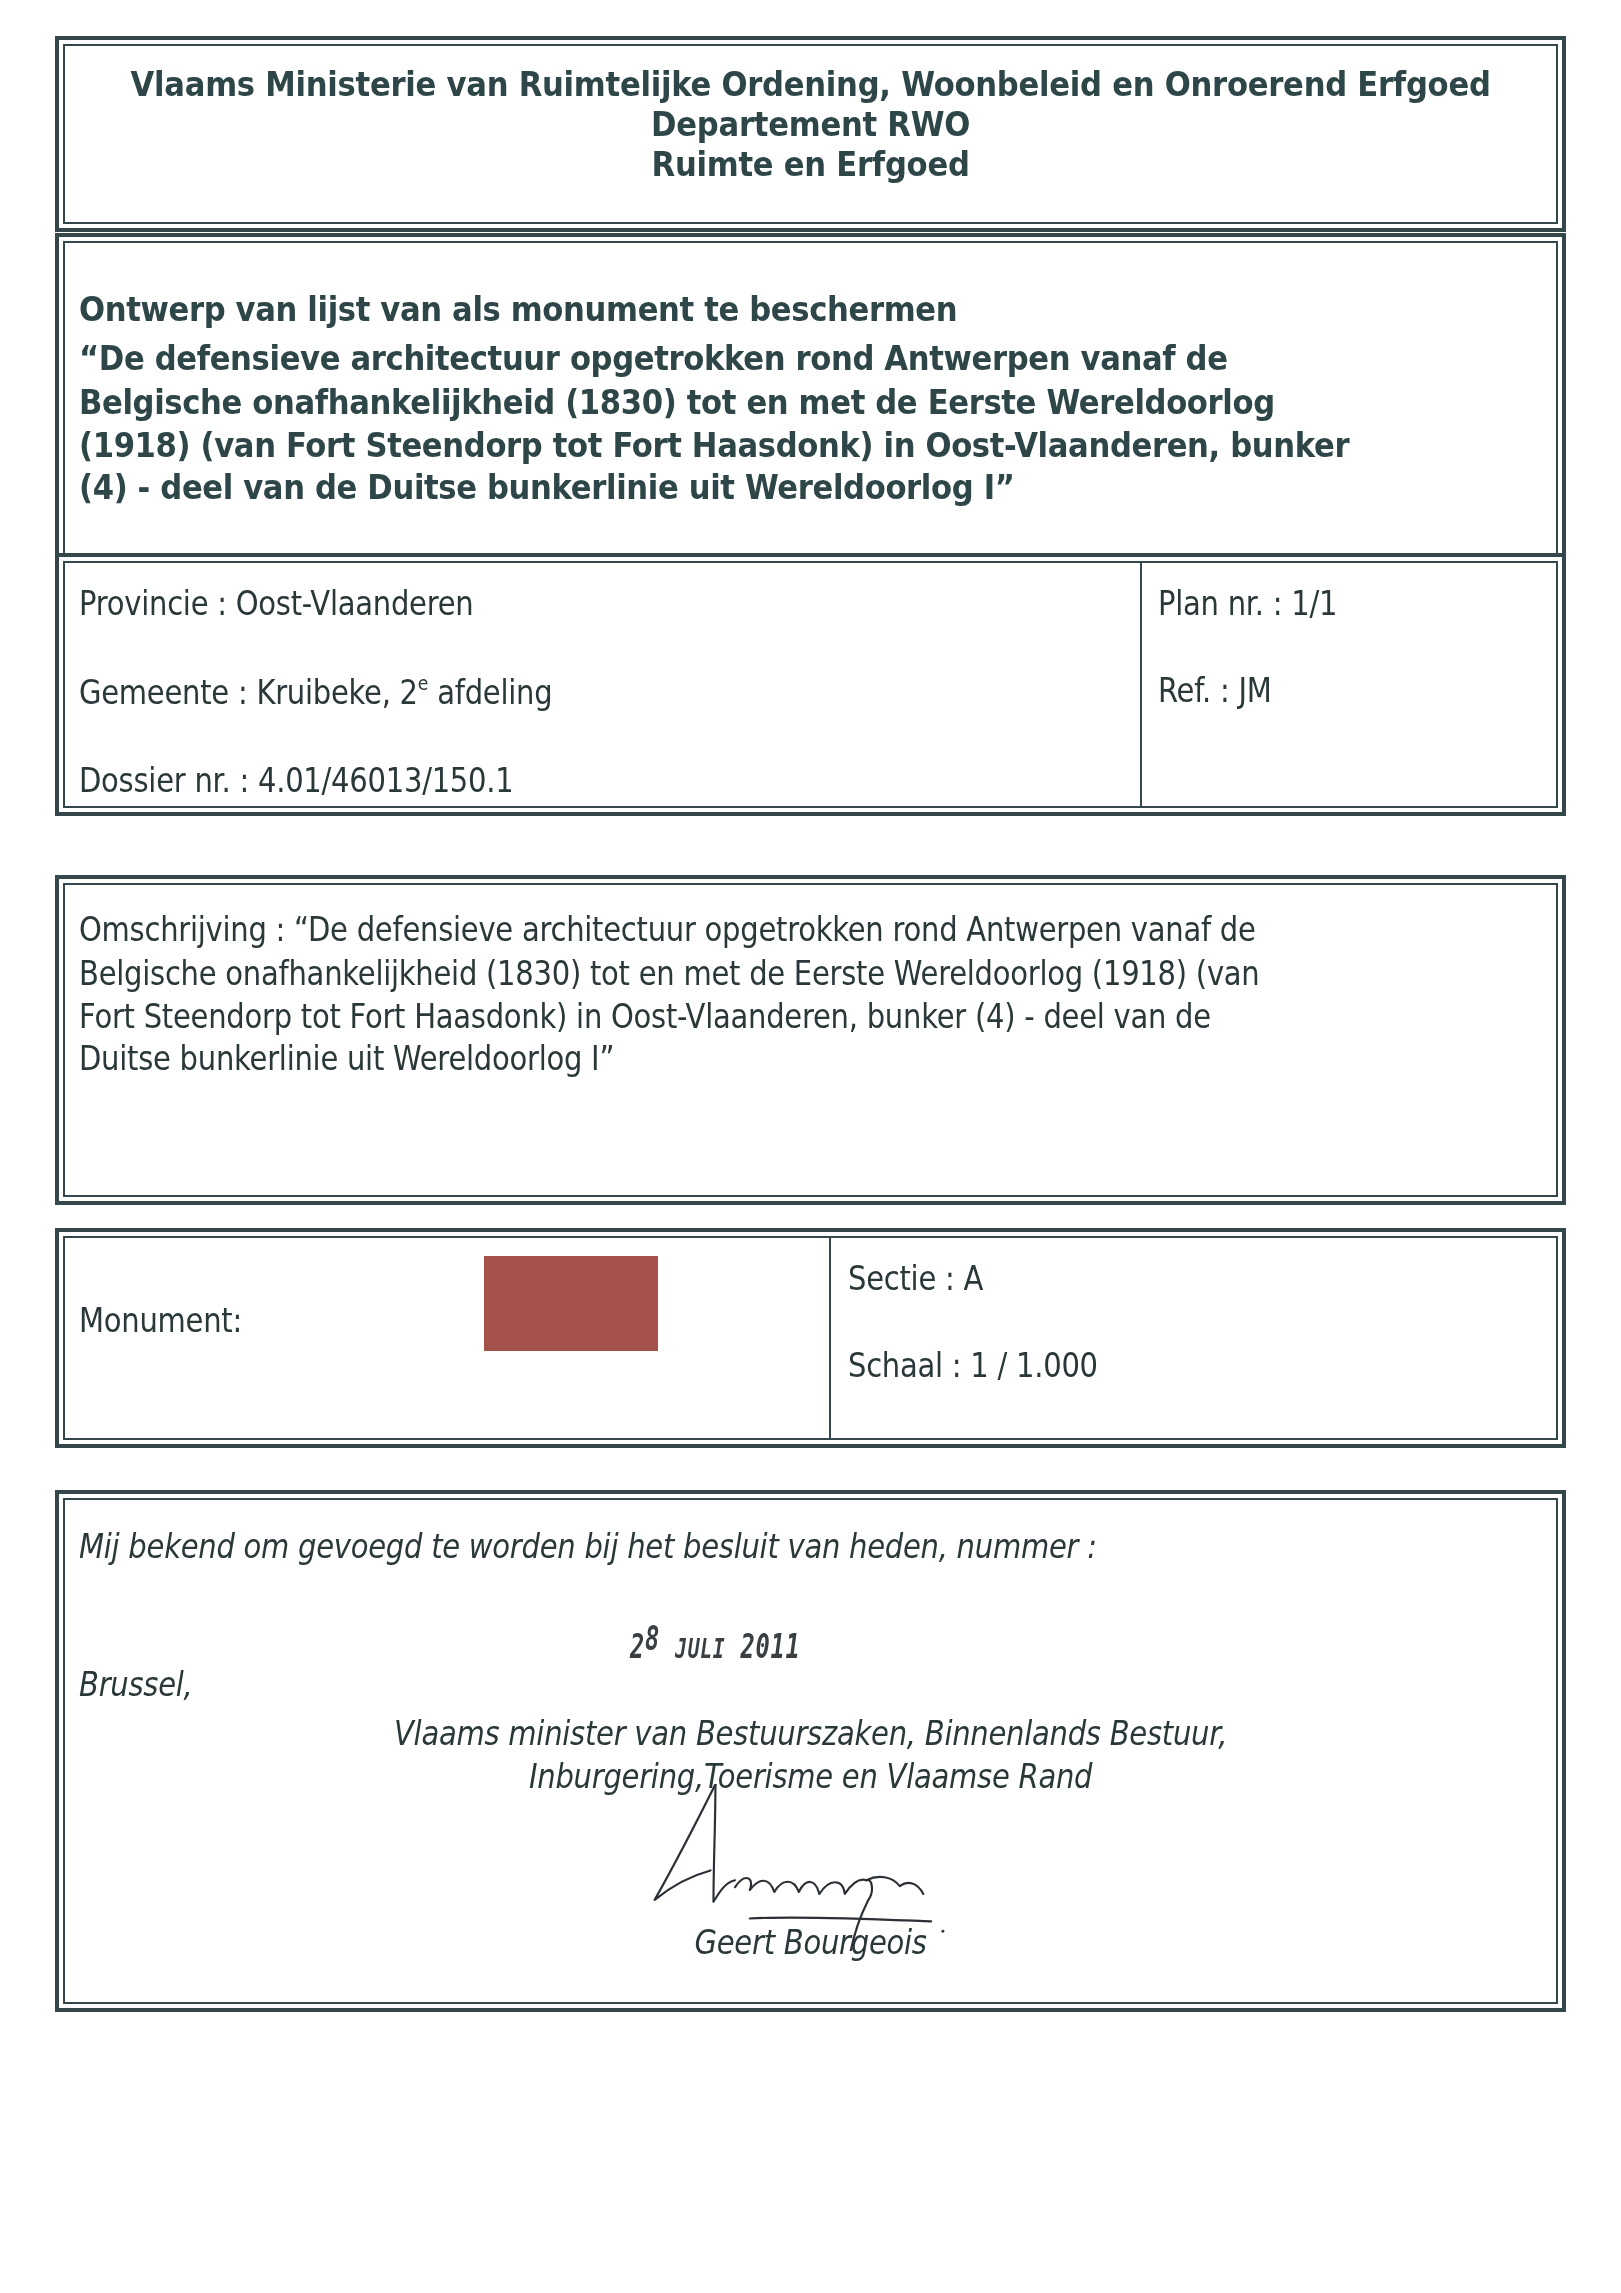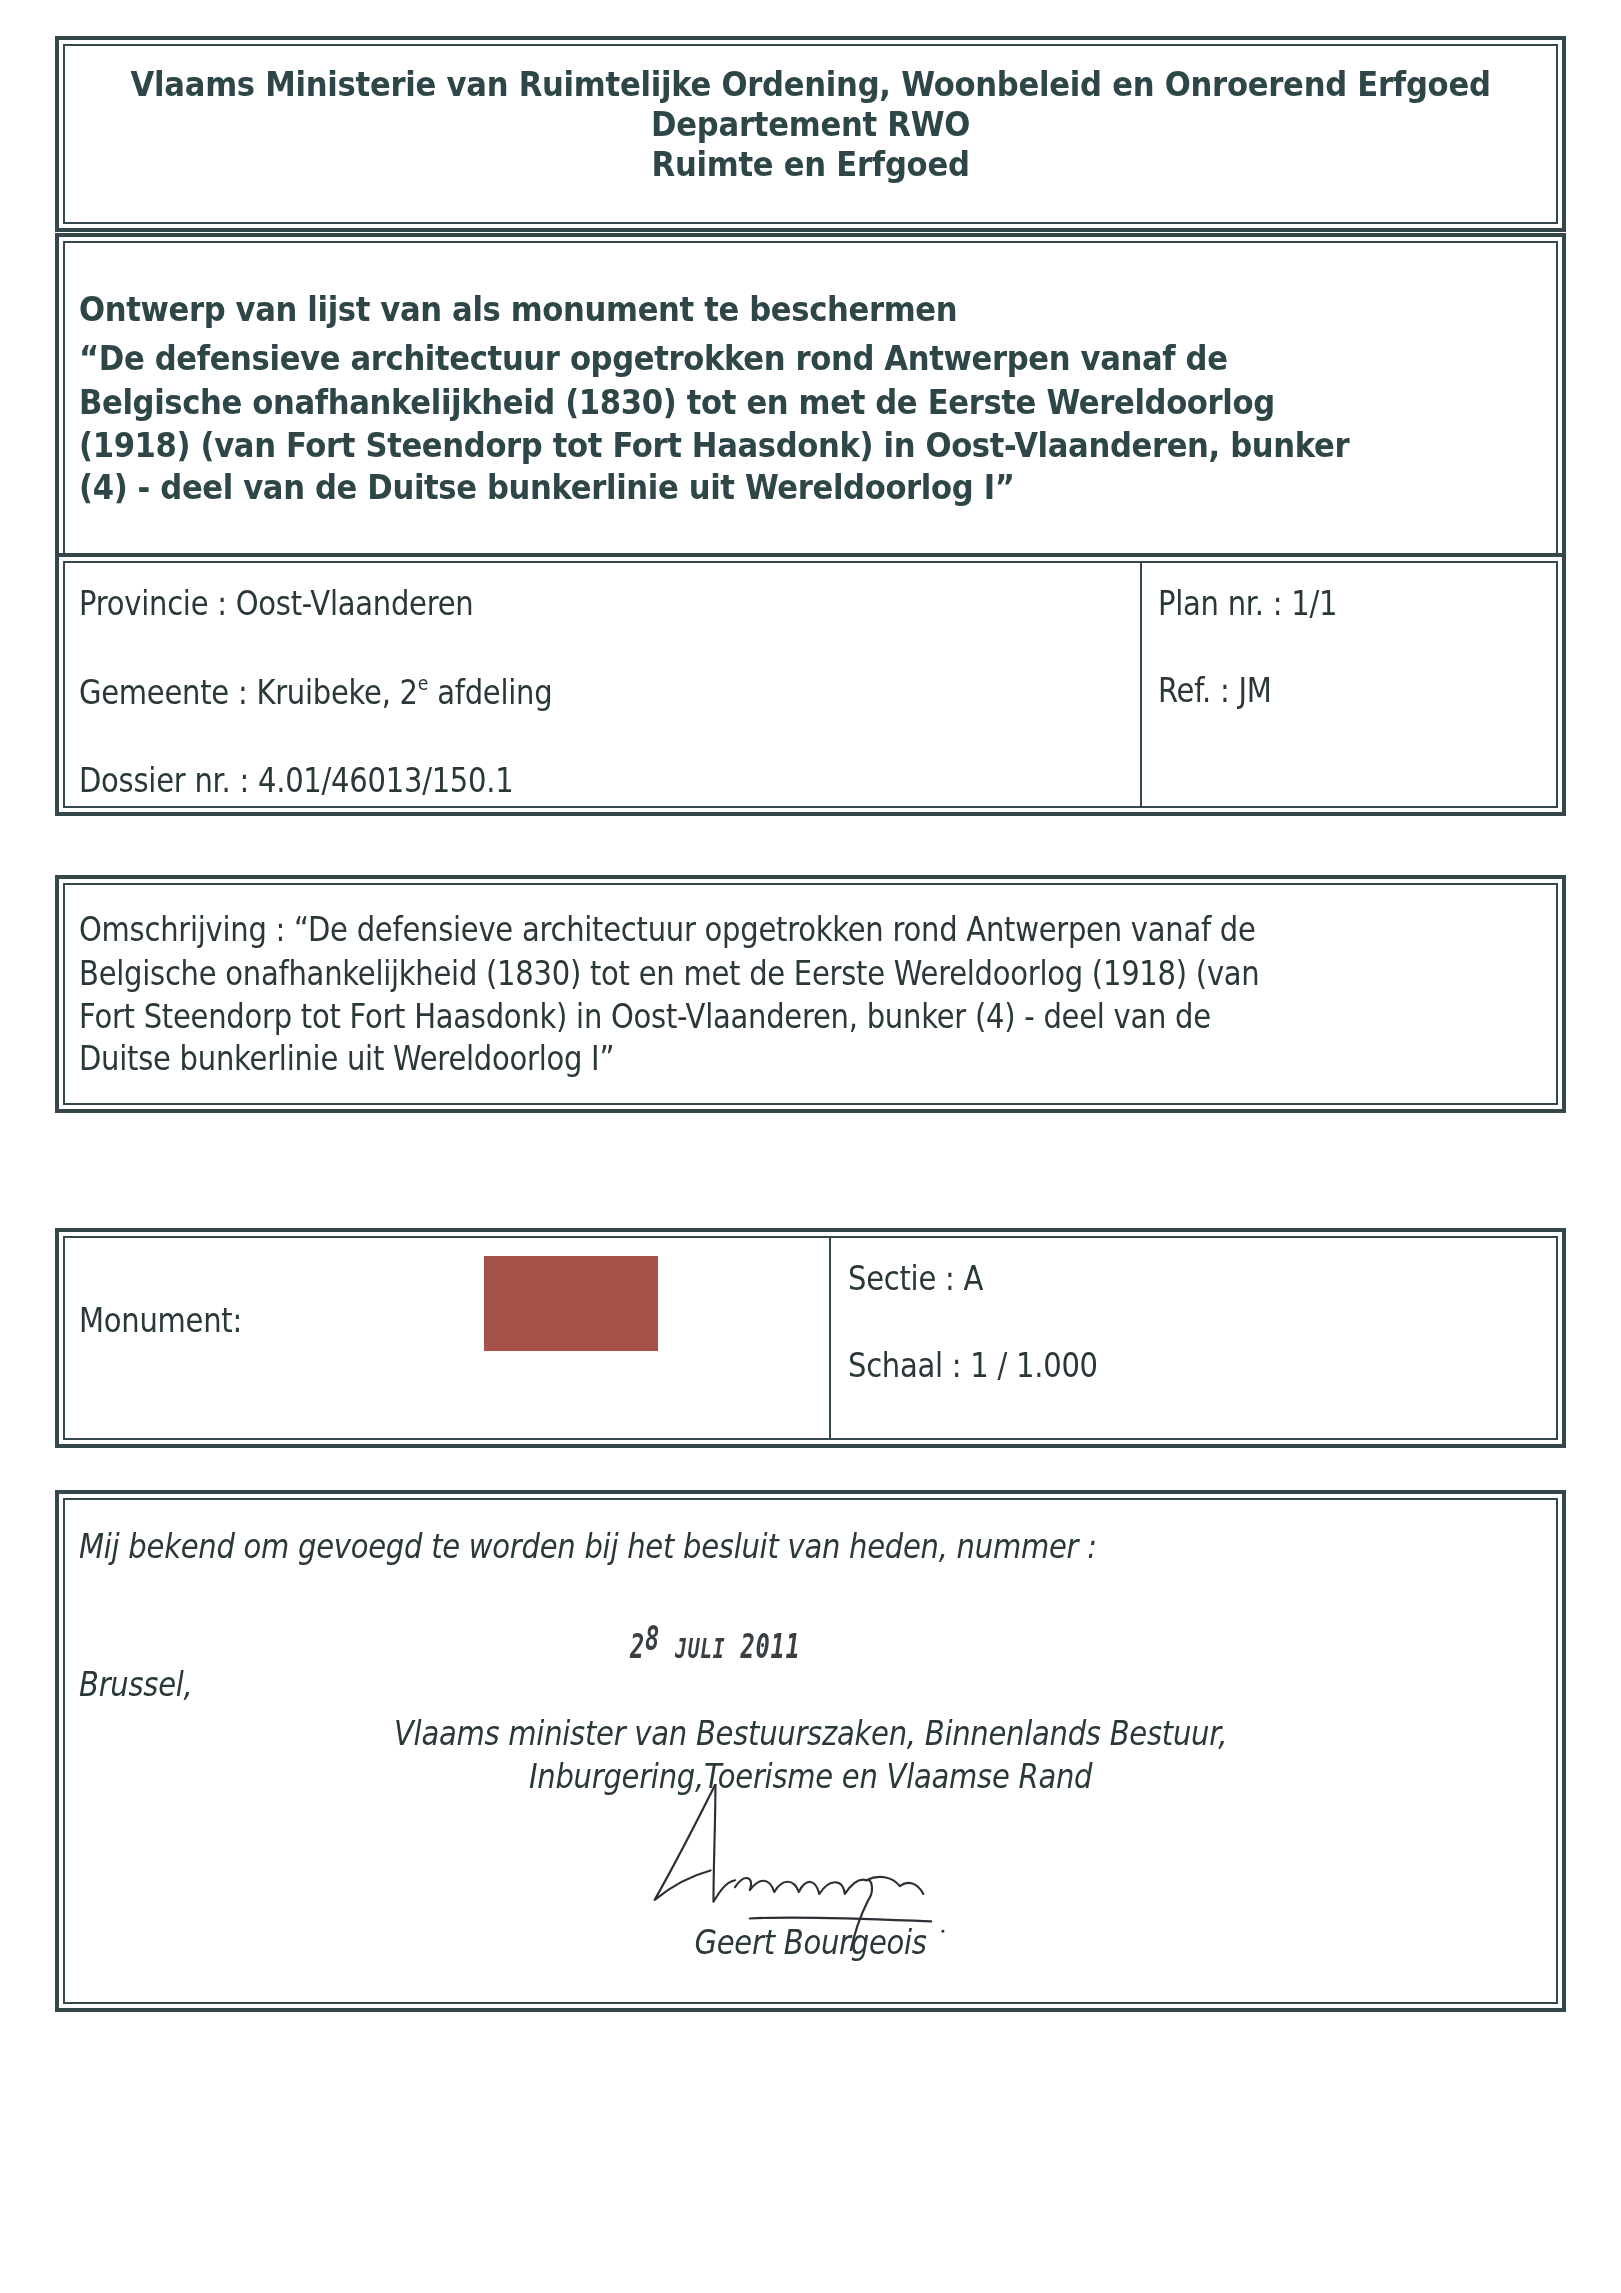--- a/index.html
+++ b/index.html
@@ -71,21 +71,21 @@
     <div class="txt" style="left:13.7px; top:110px;">
       <span>Gemeente : Kruibeke, 2</span><sup>e</sup><span> afdeling</span>
     </div>
     <div class="txt" style="left:13.7px; top:198px;">Dossier nr. : 4.01/46013/150.1</div>
     <div class="vline" style="left:1075px;"></div>
     <div class="txt" style="left:1093px; top:21.6px;">Plan nr. : 1/1</div>
     <div class="txt" style="left:1093px; top:108px;">Ref. : JM</div>
   </div>
 </div>
 
-<div class="box" style="top:875px; height:238px;">
+<div class="box" style="top:875px; height:330px;">
   <div class="inner">
     <div class="txt" style="left:13.7px; top:25.5px;">Omschrijving : “De defensieve architectuur opgetrokken rond Antwerpen vanaf de</div>
     <div class="txt" style="left:13.7px; top:69px;">Belgische onafhankelijkheid (1830) tot en met de Eerste Wereldoorlog (1918) (van</div>
     <div class="txt" style="left:13.7px; top:112px;">Fort Steendorp tot Fort Haasdonk) in Oost-Vlaanderen, bunker (4) - deel van de</div>
     <div class="txt" style="left:13.7px; top:154px;">Duitse bunkerlinie uit Wereldoorlog I”</div>
   </div>
 </div>
 
 <div class="box" style="top:1228px; height:220px;">
   <div class="inner">

